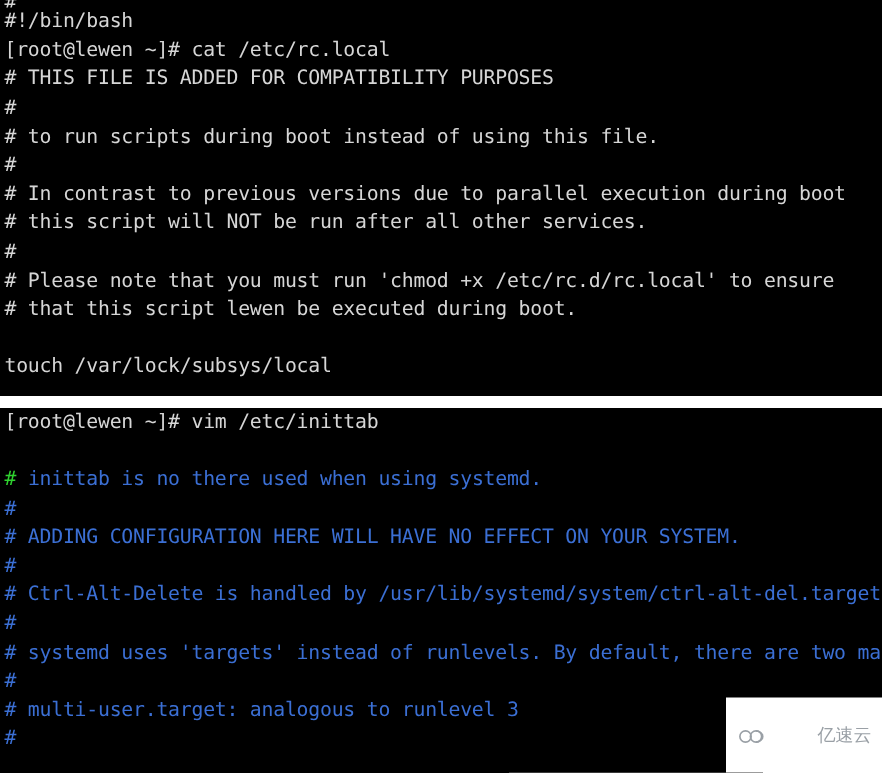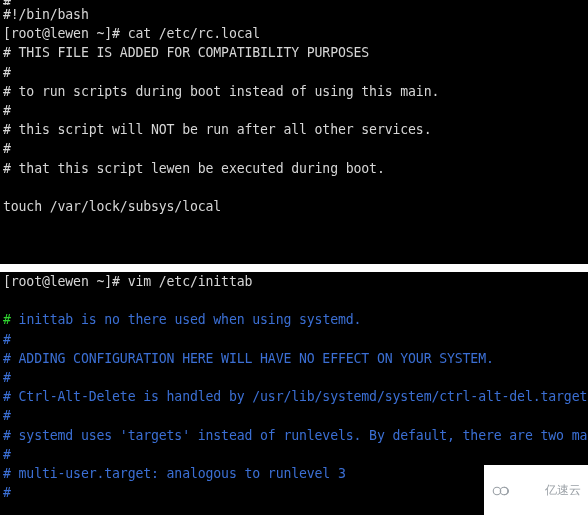--- a/index.html
+++ b/index.html
@@ -111,24 +111,26 @@
 <body>
 
 <div class="screen">
 
   <div class="term" id="term-top">
     <div class="line sliver"># ___________________</div>
     <div class="line">#!/bin/bash</div>
     <div class="line">[root@lewen ~]# cat /etc/rc.local</div>
     <div class="line"># THIS FILE IS ADDED FOR COMPATIBILITY PURPOSES</div>
     <div class="line">#</div>
-    <div class="line"># to run scripts during boot instead of using this main.</div>
+    <div class="line"># to run scripts during boot instead of using this file.</div>
     <div class="line">#</div>
+    <div class="line"># In contrast to previous versions due to parallel execution during boot</div>
     <div class="line"># this script will NOT be run after all other services.</div>
     <div class="line">#</div>
+    <div class="line"># Please note that you must run 'chmod +x /etc/rc.d/rc.local' to ensure</div>
     <div class="line"># that this script lewen be executed during boot.</div>
     <div class="line"></div>
     <div class="line">touch /var/lock/subsys/local</div>
 
   </div>
 
   <div class="divider"></div>
 
   <div class="term" id="term-bottom">
     <div class="line prompt-line">[root@lewen ~]# vim /etc/inittab</div>

